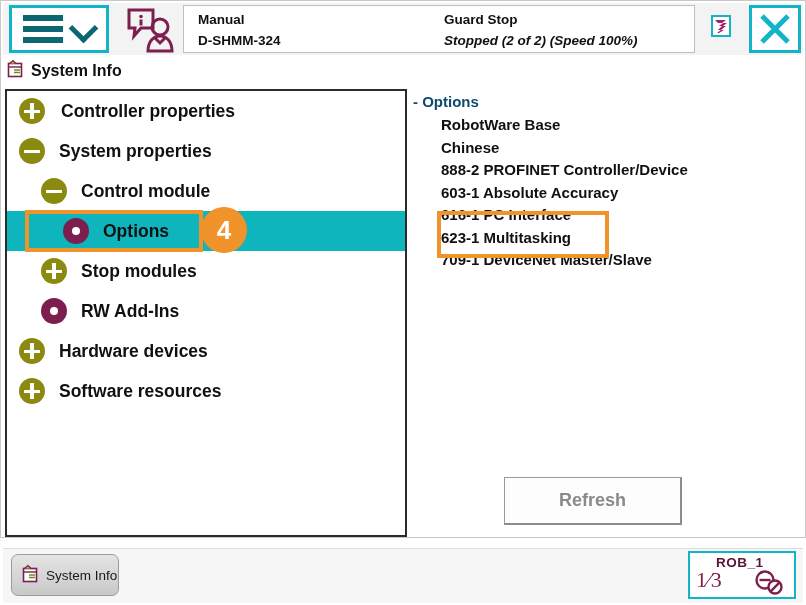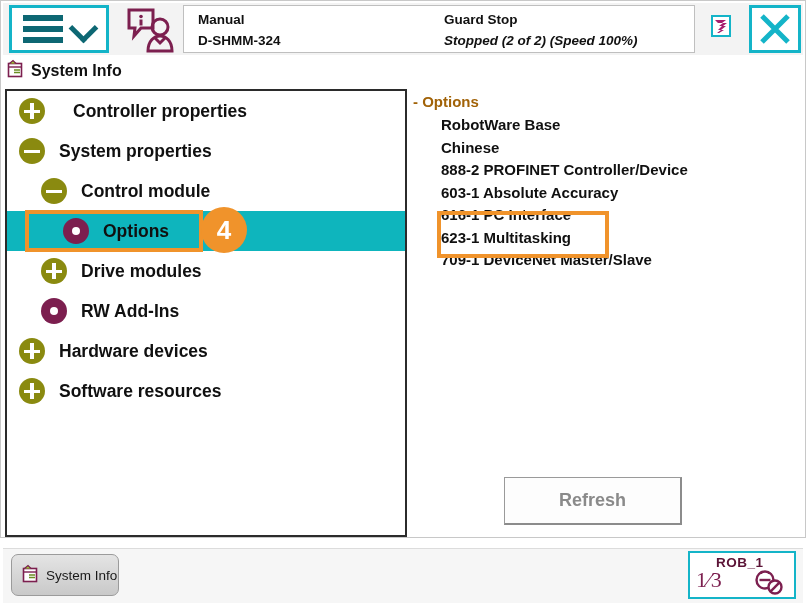--- a/index.html
+++ b/index.html
@@ -216,21 +216,21 @@
   
   #options-panel {
     position: absolute;
     left: 410px; top: 90px;
     width: 390px; height: 380px;
     background: #ffffff;
   }
   #options-root {
     font-weight: bold;
     font-size: 15px;
-    color: #a16207;
+    color: #0c4a6e;
     padding: 2px 0 4px 2px;
   }
   .option-item {
     font-weight: bold;
     font-size: 15px;
     color: #101010;
     padding-left: 30px;
     line-height: 22.5px;
     white-space: nowrap;
   }
@@ -369,37 +369,37 @@
         <path d="M4.5 4.5 L8 1.5 L11 4.5" fill="#9acd32" stroke="#7c1f4f" stroke-width="1.2"></path>
       </svg>
     </span>
     <span class="title-text">System Info</span>
   </div>
 
   <div id="tree-panel">
     <div id="tree-rows">
         <div class="tree-row">
           <span class="node-marker plus" style="margin-left: 12px;"></span>
-          <span class="tree-label" style="margin-left: 28px;">Controller properties</span>
+          <span class="tree-label" style="margin-left: 16px;">Controller properties</span>
         </div>
         <div class="tree-row">
           <span class="node-marker minus" style="margin-left: 12px;"></span>
           <span class="tree-label" style="margin-left: 14px;">System properties</span>
         </div>
         <div class="tree-row">
           <span class="node-marker minus" style="margin-left: 34px;"></span>
           <span class="tree-label" style="margin-left: 14px;">Control module</span>
         </div>
         <div class="tree-row selected">
           <span class="node-marker leaf" style="margin-left: 56px;"></span>
           <span class="tree-label" style="margin-left: 14px;">Options</span>
         </div>
         <div class="tree-row">
           <span class="node-marker plus" style="margin-left: 34px;"></span>
-          <span class="tree-label" style="margin-left: 14px;">Drive modules</span>
+          <span class="tree-label" style="margin-left: 14px;">Stop modules</span>
         </div>
         <div class="tree-row">
           <span class="node-marker leaf" style="margin-left: 34px;"></span>
           <span class="tree-label" style="margin-left: 14px;">RW Add-Ins</span>
         </div>
         <div class="tree-row">
           <span class="node-marker plus" style="margin-left: 12px;"></span>
           <span class="tree-label" style="margin-left: 14px;">Hardware devices</span>
         </div>
         <div class="tree-row">

